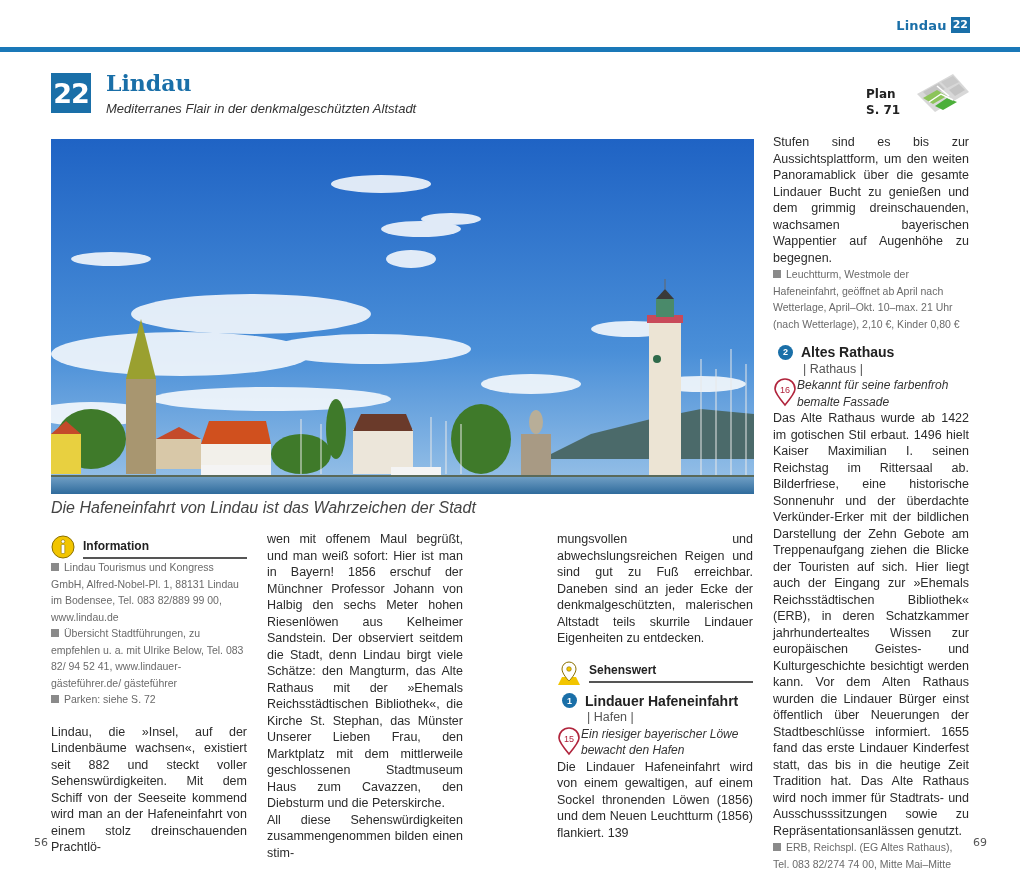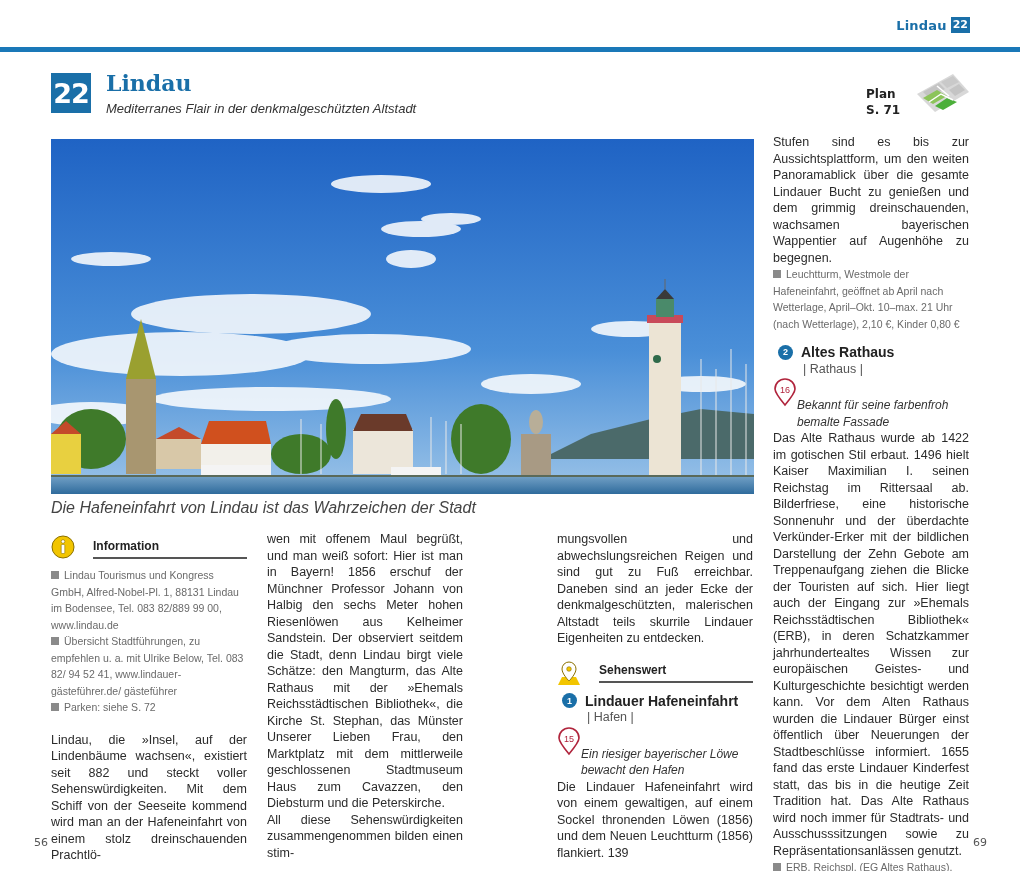--- a/index.html
+++ b/index.html
@@ -20,32 +20,32 @@
 
   .photo { position: absolute; left: 51px; top: 139px; width: 703px; height: 355px; overflow: hidden; }
   .photo svg { width: 100%; height: 100%; display: block; }
   .caption { position: absolute; left: 51px; top: 499px; font-style: italic; font-size: 16px; color: #444; font-family: "Liberation Sans", sans-serif; }
 
   .col { position: absolute; font-family: "Liberation Sans", sans-serif; font-size: 12.5px; line-height: 16.5px; color: #2b2b2b; text-align: justify; }
   .col p { margin: 0; }
   .col .small { font-size: 10.5px; line-height: 16.5px; color: #6a6a6a; text-align: left; }
   .sq { display: inline-block; width: 8px; height: 8px; background: #8a8a8a; margin-right: 5px; vertical-align: 0; }
 
-  .section-head { display: flex; align-items: flex-end; gap: 18px; position: relative; height: 28px; }
+  .section-head { display: flex; align-items: flex-end; gap: 8px; position: relative; height: 28px; }
   .section-head .label { font-weight: bold; font-size: 12px; color: #222; padding-bottom: 3px; flex: 1; border-bottom: 2px solid #555; }
   .info-icon { width: 24px; height: 24px; }
   .pin-icon { width: 24px; height: 26px; }
 
   .poi-title-row { display: flex; align-items: center; gap: 8px; margin-top: 6px; }
   .poi-num { width: 15px; height: 15px; border-radius: 50%; background: #1a6fa8; color: #fff; font-size: 9px; font-weight: bold; display: flex; align-items: center; justify-content: center; flex-shrink: 0; margin-left: 5px; }
   .poi-title { font-weight: bold; font-size: 14px; color: #222; }
   .poi-type { margin-left: 30px; color: #555; font-size: 12.5px; }
   .poi-tag-row { display: flex; }
   .poi-pin { width: 24px; height: 30px; flex-shrink: 0; }
-  .poi-tagline { font-style: italic; font-size: 12px; line-height: 16.5px; color: #333; text-align: left; margin-top: 20px; }
+  .poi-tagline { font-style: italic; font-size: 12px; line-height: 16.5px; color: #333; text-align: left; }
 
   .page-num { position: absolute; top: 836px; font-size: 11px; color: #555; }
 </style>
 </head>
 <body>
 
 <div class="running-head">
   <span class="rh-title">Lindau</span>
   <span class="rh-num">22</span>
 </div>
@@ -155,21 +155,21 @@
 
 <div class="col" style="left:51px; top:531px; width:196px;">
   <div class="section-head">
     <svg class="info-icon" viewBox="0 0 24 24">
       <circle cx="12" cy="12" r="11" fill="#f2c500" stroke="#8a7000" stroke-width="1"></circle>
       <circle cx="12" cy="6.5" r="1.8" fill="#fff" stroke="#8a7000" stroke-width="0.6"></circle>
       <rect x="10.2" y="9.5" width="3.6" height="9" rx="1" fill="#fff" stroke="#8a7000" stroke-width="0.6"></rect>
     </svg>
     <span class="label">Information</span>
   </div>
-  <div style="margin-top:8px;">
+  <div style="margin-top:0;">
     <p class="small"><span class="sq"></span><span>Lindau Tourismus und Kongress GmbH, Alfred-Nobel-Pl. 1, 88131 Lindau im Bodensee, Tel. 083 82/889 99 00, www.lindau.de</span></p>
     <p class="small"><span class="sq"></span><span>Übersicht Stadtführungen, zu empfehlen u. a. mit Ulrike Below, Tel. 083 82/ 94 52 41, www.lindauer-gästeführer.de/ gästeführer</span></p>
     <p class="small"><span class="sq"></span><span>Parken: siehe S. 72</span></p>
   </div>
   <p style="margin-top:16px;">Lindau, die »Insel, auf der Lindenbäume wachsen«, existiert seit 882 und steckt voller Sehenswürdigkeiten. Mit dem Schiff von der Seeseite kommend wird man an der Hafeneinfahrt von einem stolz dreinschauenden Prachtlö-</p>
 </div>
 
 <div class="col" style="left:267px; top:531px; width:196px;">
   <p>wen mit offenem Maul begrüßt, und man weiß sofort: Hier ist man in Bayern! 1856 erschuf der Münchner Professor Johann von Halbig den sechs Meter hohen Riesenlöwen aus Kelheimer Sandstein. Der observiert seitdem die Stadt, denn Lindau birgt viele Schätze: den Mangturm, das Alte Rathaus mit der »Ehemals Reichsstädtischen Bibliothek«, die Kirche St. Stephan, das Münster Unserer Lieben Frau, den Marktplatz mit dem mittlerweile geschlossenen Stadtmuseum Haus zum Cavazzen, den Diebsturm und die Peterskirche.</p>
   <p>All diese Sehenswürdigkeiten zusammengenommen bilden einen stim-</p>

